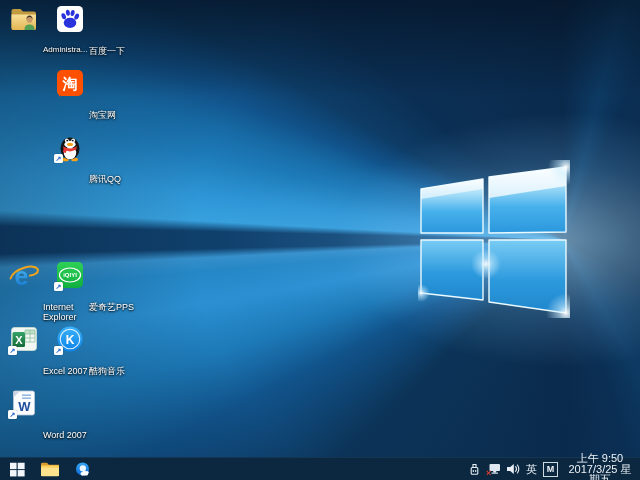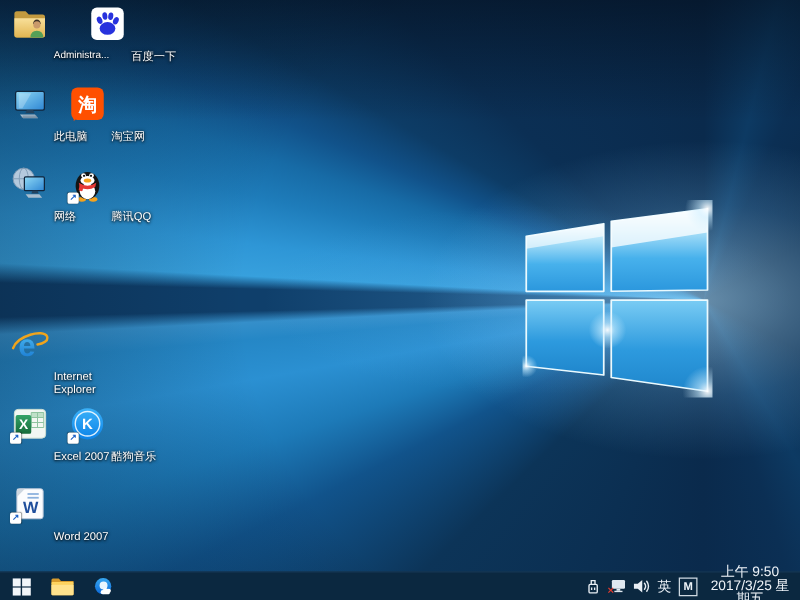--- a/index.html
+++ b/index.html
@@ -18,21 +18,21 @@
         #092645 118deg, #0d3a63 150deg, #0b2f54 163deg, #0a2a4c 180deg,
         #0c3458 226deg, #11538b 243deg, #1d7ab8 252deg, #2b90d2 260deg,
         #2587c6 265deg, #358fca 267.2deg, #0f3f6b 268.6deg, #0f3f6b 271.4deg,
         #37a0dd 273deg, #2e96d6 277deg, #1e7cba 283deg, #176ba6 288deg,
         #11528a 293deg, #0d3c66 300deg, #0b2f54 313deg, #0a2a4c 360deg);}
   .winlogo{position:absolute;left:418px;top:160px;}
 
   
   .cell{position:absolute;width:48px;height:60px;text-align:center;cursor:default;}
   .art{position:relative;width:30px;height:30px;margin:0 auto;}
-  .label{margin-top:6px;font-size:9px;line-height:1.12;color:#fff;white-space:nowrap;
+  .label{margin-top:12px;font-size:9px;line-height:1.12;color:#fff;white-space:nowrap;
     text-shadow:0 1px 2px rgba(0,0,0,.95),0 0 3px rgba(0,0,0,.65);padding-left:43px;}
   .wrap .label{white-space:normal;}
   .sc{position:absolute;left:-1px;bottom:-1px;width:9px;height:9px;background:#fff;
     border-radius:1.5px;box-shadow:0 0 1px rgba(0,0,0,.5);display:flex;align-items:center;
     justify-content:center;font-size:7px;font-weight:bold;color:#1f63c8;line-height:1;}
   .sc::before{content:"\2197";}
 
   
   .taskbar{position:absolute;left:0;bottom:0;width:640px;height:23px;background:#0b2840;
     display:flex;align-items:center;border-top:1px solid rgba(40,80,120,.35);box-sizing:border-box;}
@@ -98,85 +98,48 @@
         <path d="M2.5 7 q0-2 2-2 h7 l2.5 2.5 h11 q2 0 2 2 V24 q0 2-2 2 h-20.5 q-2 0-2-2 Z" fill="#c29a3f"></path>
         <path d="M2.5 10.5 H27 V24 q0 2-2 2 H4.5 q-2 0-2-2 Z" fill="url(#gfold)"></path>
         <path d="M17.4 15.2 q.4-3.6 3.1-3.6 q2.7 0 3.1 3.6 Z" fill="#3f3228"></path>
         <circle cx="20.5" cy="15.8" r="2.9" fill="#c9996a"></circle>
         <path d="M15.4 26 q0-5.4 5.1-5.4 q5.1 0 5.1 5.4 Z" fill="#55a057"></path>
       </svg>
     </div>
     <div class="label" style="font-size:8px">Administra...</div>
   </div>
 
-  <div class="cell" style="left:62px;top:4px">
+  <div class="cell" style="left:46px;top:4px">
     <div class="art">
       <svg width="30" height="30" viewBox="0 0 30 30">
         <rect x="2" y="2" width="26" height="26" rx="4.5" fill="#ffffff"></rect>
         <g fill="#2832dd">
           <ellipse cx="15" cy="18.8" rx="6.3" ry="5.1"></ellipse>
           <ellipse cx="8.7" cy="12.2" rx="2.1" ry="3.1" transform="rotate(-22 8.7 12.2)"></ellipse>
           <ellipse cx="12.9" cy="8.8" rx="2" ry="3" transform="rotate(-8 12.9 8.8)"></ellipse>
           <ellipse cx="17.6" cy="9" rx="2" ry="3" transform="rotate(10 17.6 9)"></ellipse>
           <ellipse cx="21.7" cy="12.6" rx="2.1" ry="3.1" transform="rotate(26 21.7 12.6)"></ellipse>
         </g>
       </svg>
     </div>
     <div class="label">百度一下</div>
   </div>
 
-  <div class="cell" style="left:0;top:68px">
-    <div class="art">
-      <svg width="30" height="30" viewBox="0 0 30 30">
-        <defs>
-            <linearGradient id="gpc" x1="0" y1="0" x2="1" y2="1">
-          <stop offset="0" stop-color="#8fd9f5"></stop>
-              <stop offset="1" stop-color="#2e86d4"></stop>
-            </linearGradient>
-          </defs>
-        <rect x="3.5" y="5" width="23" height="15" rx="1.5" fill="url(#gpc)" stroke="#10263d"></rect>
-        <path d="M6 6.5 L16 6.5 L9 18.5 L6 18.5 Z" fill="rgba(255,255,255,.25)"></path>
-        <path d="M12.5 20 h5 l1.2 2.6 h-7.4 Z" fill="#23435f"></path>
-        <path d="M7 23.6 h12 l2.4 2.9 H9.4 Z" fill="#a7bdce"></path>
-        <path d="M9.2 24.9 h11.2 M8.4 25.9 h12.8" stroke="#6c8499" stroke-width=".7"></path>
-      </svg>
-    </div>
-    <div class="label">此电脑</div>
-  </div>
 
   <div class="cell" style="left:46px;top:68px">
     <div class="art">
       <svg width="30" height="30" viewBox="0 0 30 30">
         <rect x="2" y="2" width="26" height="26" rx="5" fill="#ff5000"></rect>
         <path d="M6 26.5 l-2 2.5 v-4 Z" fill="#ff5000"></path>
         <text x="15" y="21" text-anchor="middle" font-size="15" font-weight="bold" fill="#fff" font-family="Liberation Sans, sans-serif">淘</text>
       </svg>
     </div>
     <div class="label">淘宝网</div>
   </div>
 
-  <div class="cell" style="left:0;top:132px">
-    <div class="art">
-      <svg width="30" height="30" viewBox="0 0 30 30">
-        <defs>
-            <linearGradient id="gnet" x1="0" y1="0" x2="1" y2="1">
-          <stop offset="0" stop-color="#8fd9f5"></stop>
-              <stop offset="1" stop-color="#2e86d4"></stop>
-            </linearGradient>
-          </defs>
-        <circle cx="10" cy="11" r="8.5" fill="#b4c9dd" stroke="#7e9ab5" stroke-width=".8"></circle>
-        <ellipse cx="10" cy="11" rx="3.6" ry="8.5" fill="none" stroke="#7e9ab5" stroke-width=".7"></ellipse>
-        <path d="M1.5 11 H18.5" stroke="#7e9ab5" stroke-width=".7"></path>
-        <rect x="10.5" y="9.5" width="16" height="11" rx="1" fill="url(#gnet)" stroke="#10263d"></rect>
-        <path d="M17 20.5 h4 l1 2.3 h-6 Z" fill="#23435f"></path>
-        <path d="M11.5 23.4 h11 l2.2 2.8 H13.7 Z" fill="#a7bdce"></path>
-      </svg>
-    </div>
-    <div class="label">网络</div>
-  </div>
 
   <div class="cell" style="left:46px;top:132px">
     <div class="art">
       <svg width="30" height="30" viewBox="0 0 30 30">
         <ellipse cx="10.5" cy="27.4" rx="3.4" ry="1.9" fill="#f5a31d"></ellipse>
         <ellipse cx="19.5" cy="27.4" rx="3.4" ry="1.9" fill="#f5a31d"></ellipse>
         <ellipse cx="15" cy="16.5" rx="9.5" ry="11" fill="#141414"></ellipse>
         <ellipse cx="15" cy="21" rx="6.2" ry="6.3" fill="#fff"></ellipse>
         <ellipse cx="15" cy="12.3" rx="5.6" ry="3.6" fill="#fff"></ellipse>
         <circle cx="11.8" cy="8.4" r="1.9" fill="#fff"></circle>
@@ -203,20 +166,37 @@
               <stop offset="1" stop-color="#1473cf"></stop>
             </linearGradient>
           </defs>
         <text x="5.5" y="24.5" font-size="25" font-weight="bold" fill="url(#gie)" font-family="Liberation Sans, sans-serif">e</text>
         <path d="M1.5 18.5 C5 8.5 25.5 3 28.7 9.2 C30 12.5 25.5 15.2 21 15.6" fill="none" stroke="#f0a41c" stroke-width="2" stroke-linecap="round"></path>
       </svg>
     </div>
     <div class="label">Internet Explorer</div>
   </div>
 
+  <div class="cell" style="left:46px;top:260px">
+    <div class="art">
+      <svg width="30" height="30" viewBox="0 0 30 30">
+        <defs>
+            <linearGradient id="gqy" x1="0" y1="0" x2="0" y2="1">
+          <stop offset="0" stop-color="#2ed157"></stop>
+              <stop offset="1" stop-color="#0faf3f"></stop>
+            </linearGradient>
+          </defs>
+        <rect x="2" y="2" width="26" height="26" rx="5" fill="url(#gqy)"></rect>
+        <ellipse cx="15" cy="15" rx="10.5" ry="7" fill="none" stroke="#fff" stroke-width="1.2"></ellipse>
+        <text x="15" y="17.4" text-anchor="middle" font-size="6" font-weight="bold" fill="#fff" font-family="Liberation Sans, sans-serif">iQIYI</text>
+      </svg>
+      <span class="sc"></span>
+    </div>
+    <div class="label">爱奇艺PPS</div>
+  </div>
 
   <div class="cell" style="left:0;top:324px">
     <div class="art">
       <svg width="30" height="30" viewBox="0 0 30 30">
         <defs>
             <linearGradient id="gxl" x1="0" y1="0" x2="0" y2="1">
           <stop offset="0" stop-color="#35a368"></stop>
               <stop offset="1" stop-color="#156b39"></stop>
             </linearGradient>
           </defs>

